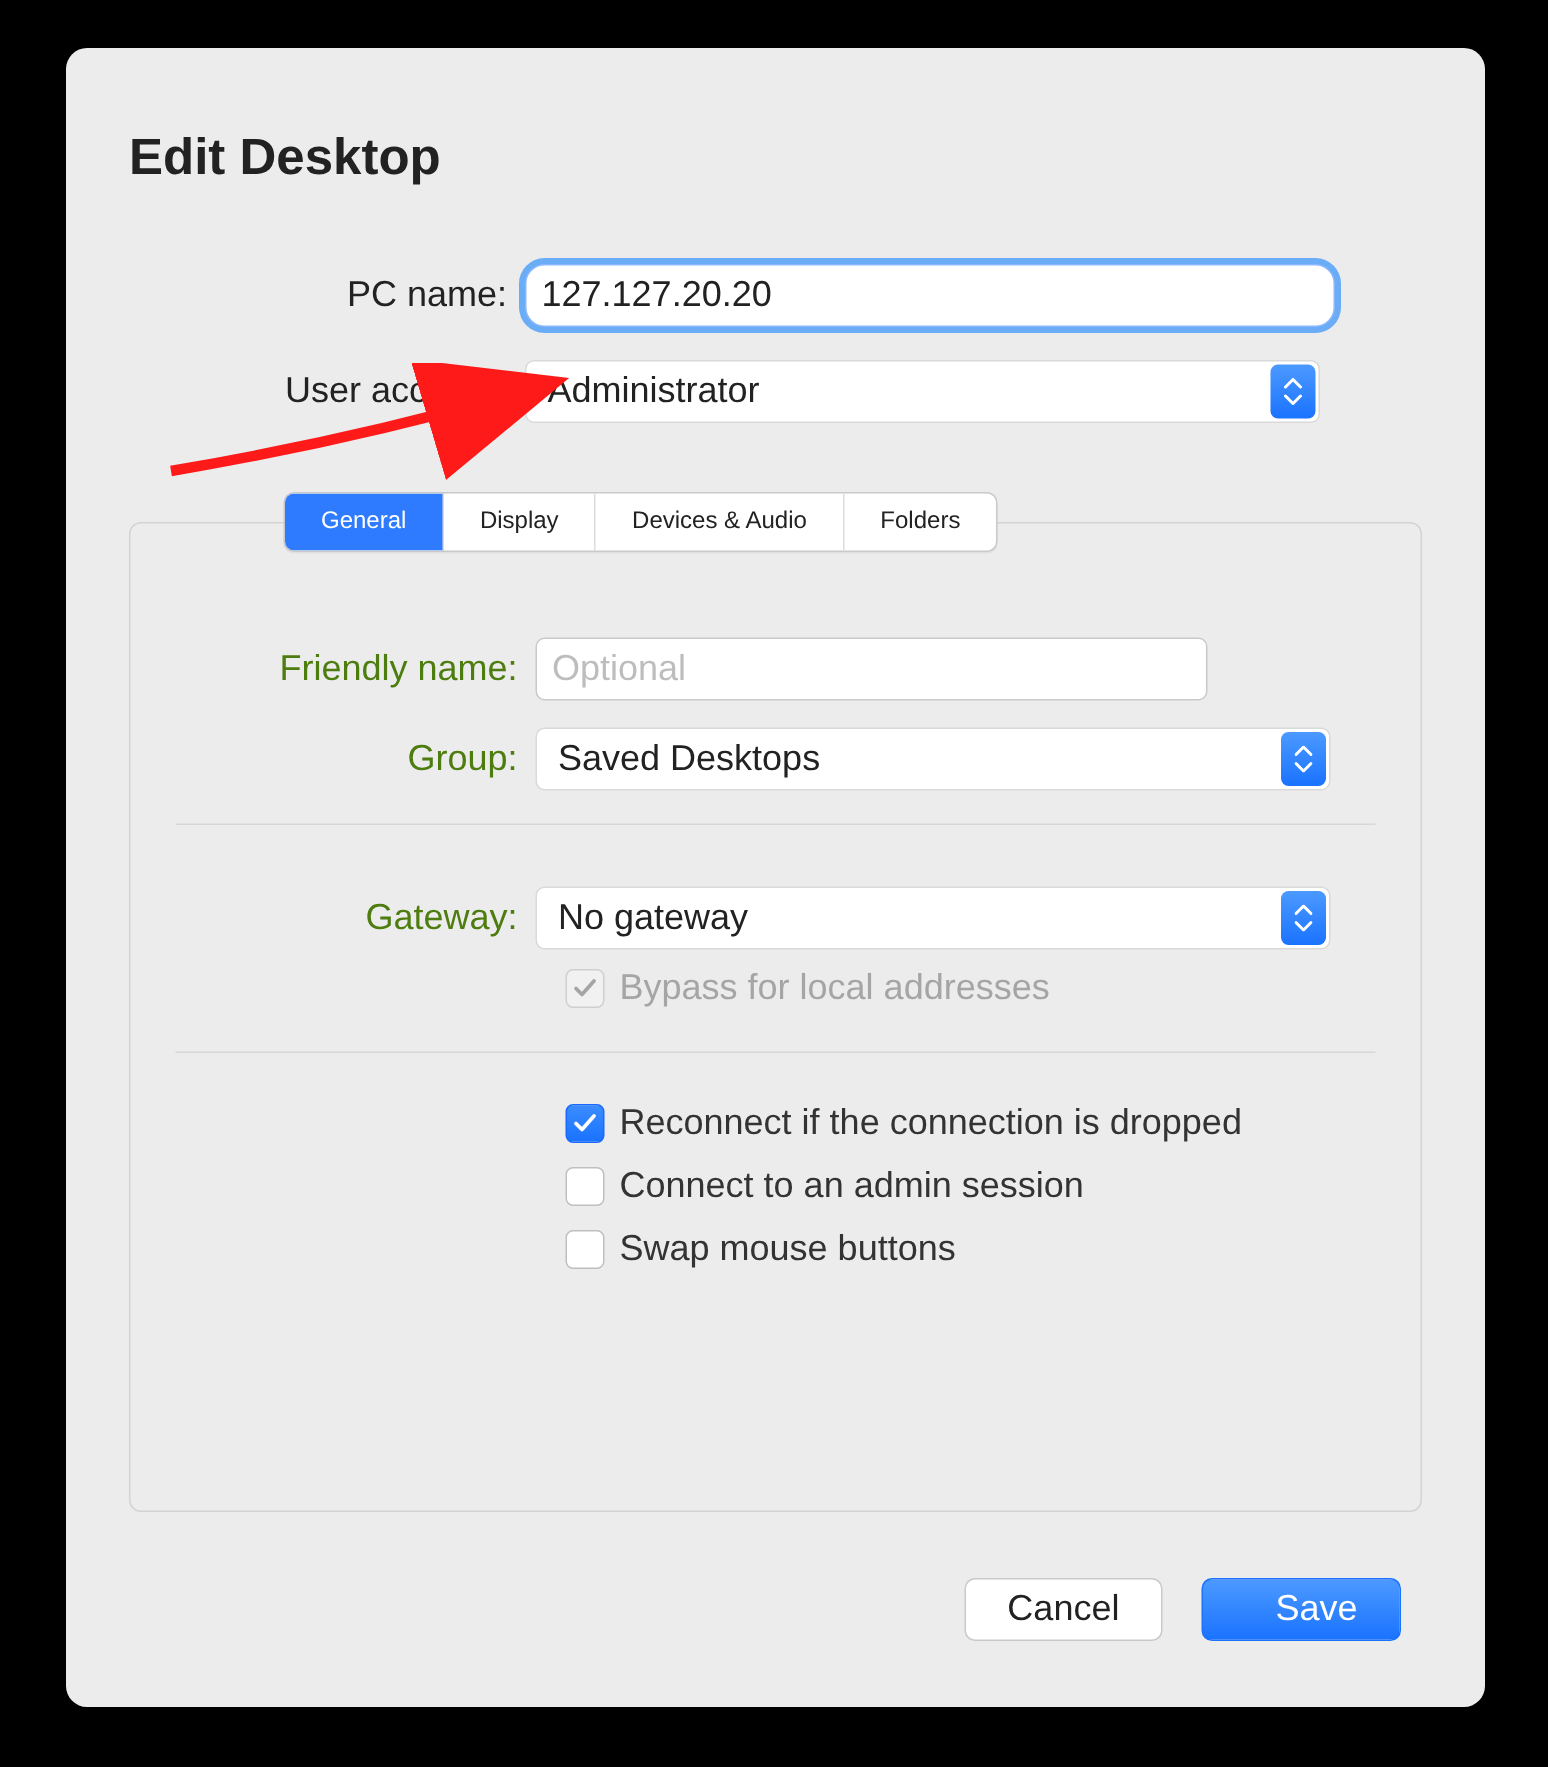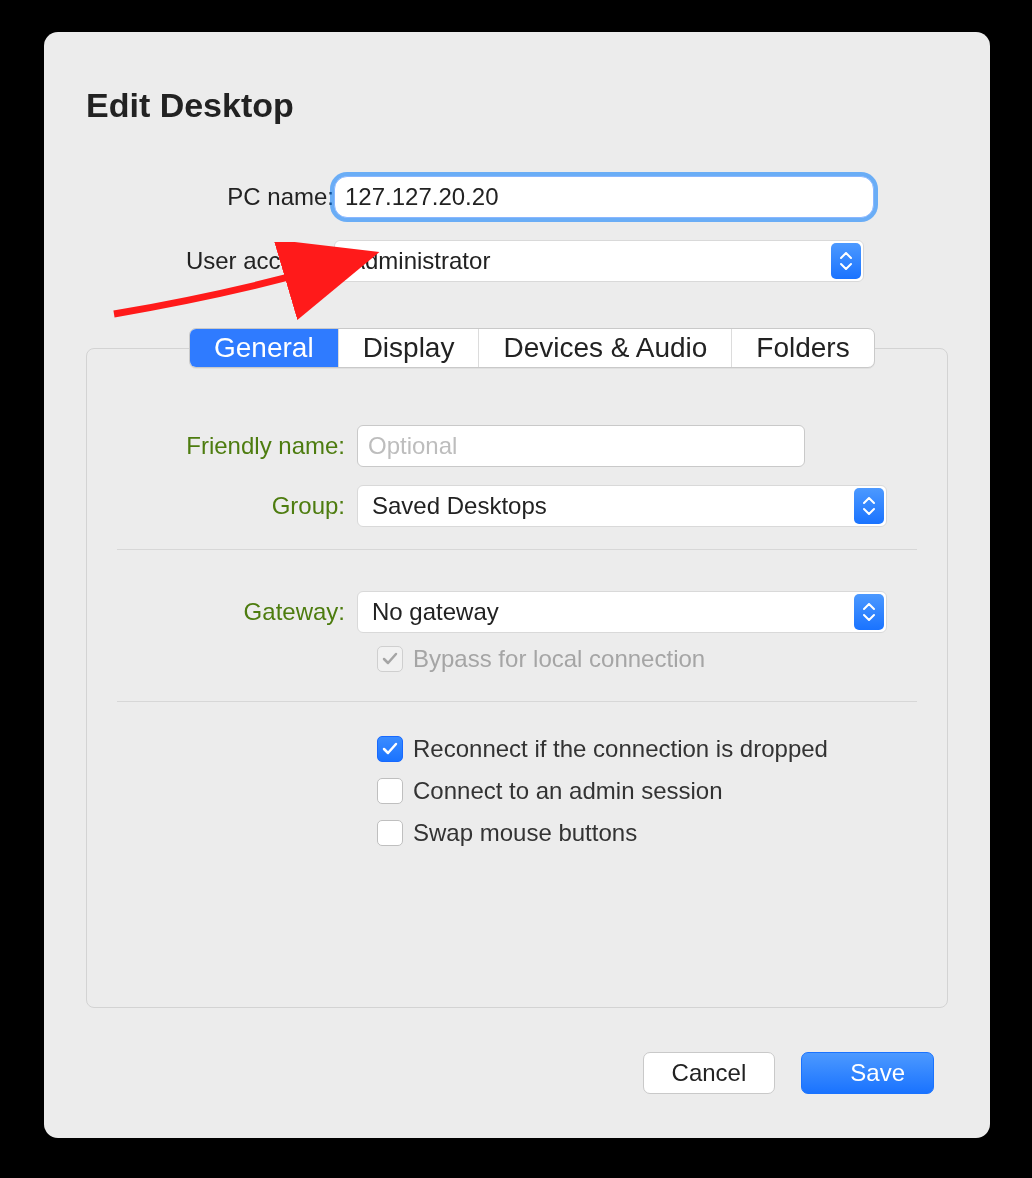--- a/index.html
+++ b/index.html
@@ -28,22 +28,24 @@
   }
   .row {
     position: absolute;
     left: 0; width: 100%;
     display: flex;
     align-items: center;
   }
   .row .label {
     width: 290px;
     text-align: right;
+    padding-right: 12px;
     font-size: 24px;
     color: #222;
+    margin-left: 16px;
   }
   .row .control { flex: 0 0 auto; }
 
   
   .text-input {
     height: 42px;
     border: 1px solid #c9c9c9;
     border-radius: 6px;
     padding: 0 10px;
     font-size: 24px;
@@ -94,21 +96,21 @@
     border-radius: 7px;
     overflow: hidden;
     background: #fff;
     box-shadow: 0 1px 0 rgba(0,0,0,0.05);
     z-index: 3;
   }
   .tabs .tab {
     padding: 0 24px;
     display: flex;
     align-items: center;
-    font-size: 28px;
+    font-size: 16px;
     border-right: 1px solid #dcdcdc;
     cursor: default;
   }
   .tabs .tab:last-child { border-right: none; }
   .tabs .tab.active {
     background: #2f7bff;
     color: #fff;
   }
 
   
@@ -279,21 +281,21 @@
         </span>
       </div>
     </div>
 
     <div class="check-row disabled" style="top:296px;">
       <span class="checkbox disabled checked">
         <svg width="16" height="14" viewBox="0 0 16 14">
             <path d="M2 7 L6 11 L14 2" stroke="#a5a5a5" stroke-width="2.5" fill="none" stroke-linecap="round" stroke-linejoin="round"></path>
           </svg>
       </span>
-      <span>Bypass for local connection</span>
+      <span>Bypass for local addresses</span>
     </div>
 
     <div class="hr" style="top:352px;"></div>
 
     <div class="check-row" style="top:386px;">
       <span class="checkbox checked">
         <svg width="16" height="14" viewBox="0 0 16 14">
             <path d="M2 7 L6 11 L14 2" stroke="#fff" stroke-width="2.5" fill="none" stroke-linecap="round" stroke-linejoin="round"></path>
           </svg>
       </span>

